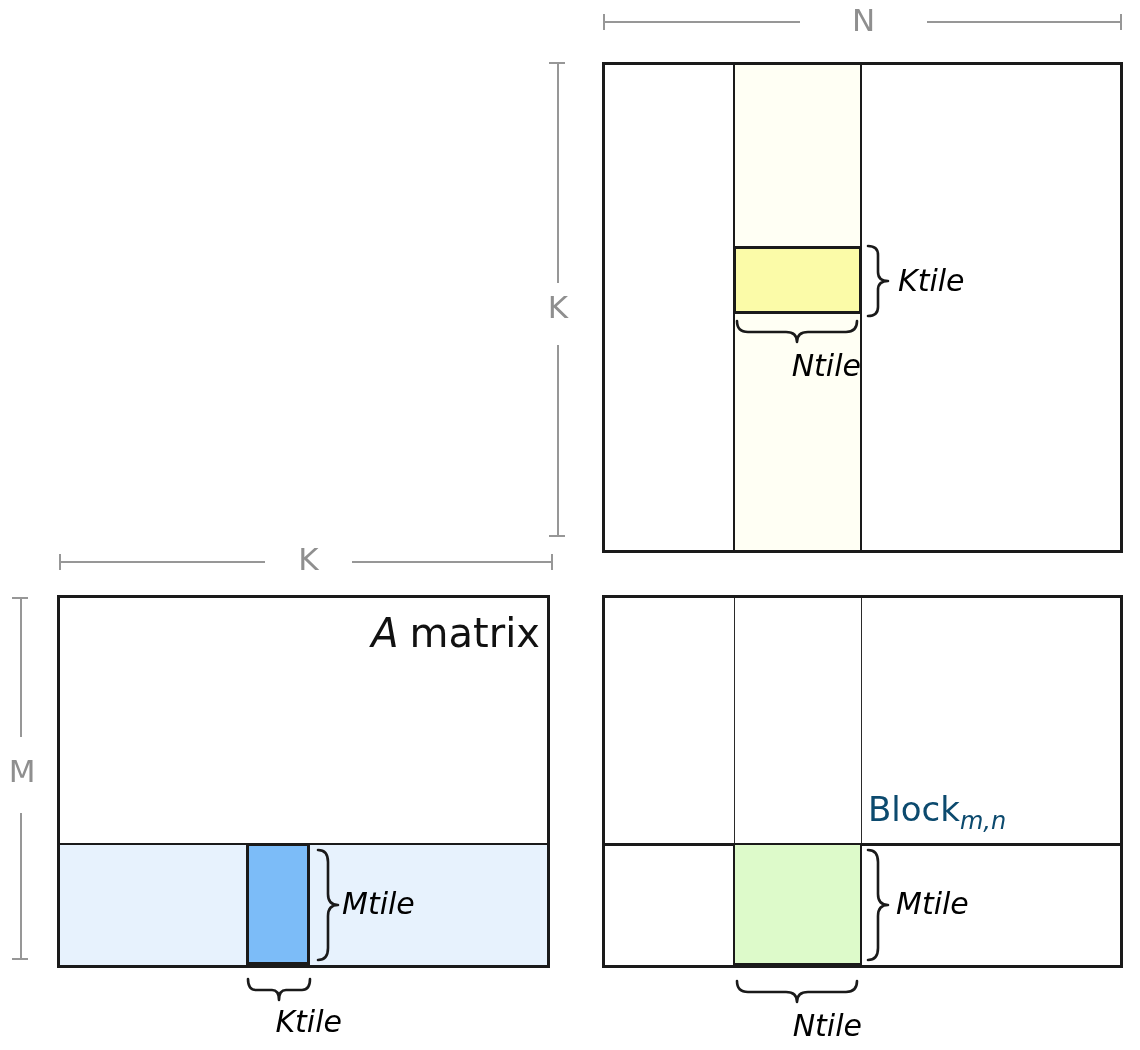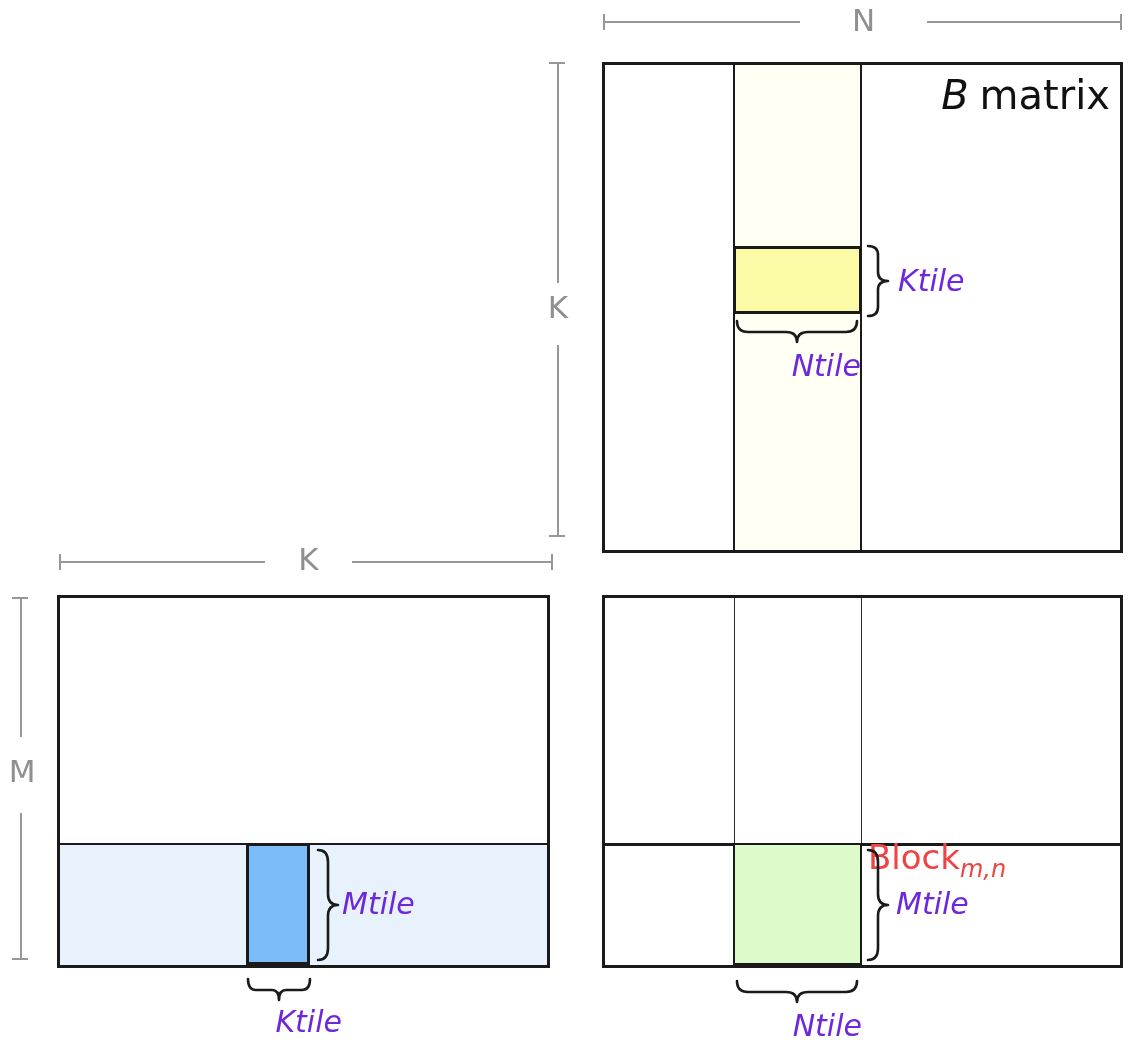--- a/index.html
+++ b/index.html
@@ -6,26 +6,26 @@
   #stage{
     position:relative;width:1140px;height:1050px;background:#ffffff;
     font-family:"DejaVu Sans","Liberation Sans",sans-serif;color:#111;
     overflow:hidden;
   }
   .abs{position:absolute;}
   .matrix-box{border:3px solid #1a1a1a;background:#ffffff;box-sizing:border-box;}
   .matrix-title{font-size:40px;color:#111;white-space:nowrap;}
   .matrix-title .letter{font-style:italic;}
   .matrix-title .word{margin-left:11px;}
-  .tile-label{font-style:italic;font-size:30px;color:#6d28d9;white-space:nowrap;}
+  .tile-label{font-style:italic;font-size:30px;color:#000000;white-space:nowrap;}
   .dim-line{background:#979797;}
   .dim-label{color:#8f8f8f;font-size:31px;text-align:center;}
   .brace-svg path{fill:none;stroke:#1a1a1a;stroke-width:2.6;stroke-linecap:round;stroke-linejoin:round;}
   .thin-div{background:#2a2a2a;}
-  .block-label{font-size:34px;color:#ef4444;white-space:nowrap;margin-top:48px;}
+  .block-label{font-size:34px;color:#0c4a6e;white-space:nowrap;}
   .block-label .sub{font-style:italic;font-size:24px;vertical-align:-8px;}
   .center{text-align:right;}
 </style>
 </head>
 <body>
 
 <div id="stage">
 
   <div class="abs dim-line" style="left: 604px; top: 21px; width: 196px; height: 2px; background-color: rgb(151, 151, 151);"></div>
   <div class="abs dim-line" style="left: 927px; top: 21px; width: 195px; height: 2px; background-color: rgb(151, 151, 151);"></div>
@@ -47,35 +47,35 @@
 
   <div class="abs dim-line" style="left: 20px; top: 598px; width: 2px; height: 139px; background-color: rgb(151, 151, 151);"></div>
   <div class="abs dim-line" style="left: 20px; top: 813px; width: 2px; height: 147px; background-color: rgb(151, 151, 151);"></div>
   <div class="abs dim-line" style="left: 12px; top: 597px; width: 16px; height: 2px; background-color: rgb(151, 151, 151);"></div>
   <div class="abs dim-line" style="left: 12px; top: 958px; width: 16px; height: 2px; background-color: rgb(151, 151, 151);"></div>
   <div class="abs dim-label" style="left:0px;top:753px;width:44px;">M</div>
 
   <div class="abs matrix-box" style="left:602px;top:62px;width:521px;height:491px;"></div>
   <div class="abs" style="left: 733px; top: 65px; width: 129px; height: 485px; border-left: 2px solid rgb(26, 26, 26); border-right: 2px solid rgb(26, 26, 26); box-sizing: border-box; background-color: rgb(255, 255, 244);"></div>
   <div class="abs" style="left: 733px; top: 246px; width: 129px; height: 68px; border: 3px solid rgb(26, 26, 26); box-sizing: border-box; background-color: rgb(251, 251, 168);"></div>
-  <div class="abs matrix-title" style="right:30px;top:72px;">
-    <span class="letter">B</span><span class="word">matrix</span>
-  </div>
   <svg class="abs brace-svg" style="left:866px;top:244px;" width="24" height="74" viewBox="0 0 24 74">
     <path d="M2 2 Q12 2 12 11 L12 28 Q12 37 22 37 Q12 37 12 46 L12 63 Q12 72 2 72"></path>
   </svg>
   <div class="abs tile-label" style="left:898px;top:263px;">Ktile</div>
   <svg class="abs brace-svg" style="left:735px;top:318px;" width="124" height="26" viewBox="0 0 124 26">
     <path d="M2 3 Q2 14 13 14 L51 14 Q62 14 62 24 Q62 14 73 14 L111 14 Q122 14 122 3"></path>
   </svg>
   <div class="abs tile-label center" style="left:735px;top:348px;width:126px;">Ntile</div>
 
   <div class="abs matrix-box" style="left:57px;top:595px;width:493px;height:373px;"></div>
   <div class="abs" style="left: 60px; top: 843px; width: 487px; height: 122px; border-top: 2px solid rgb(26, 26, 26); box-sizing: border-box; background-color: rgb(231, 242, 253);"></div>
   <div class="abs" style="left: 246px; top: 843px; width: 64px; height: 122px; border: 3px solid rgb(26, 26, 26); box-sizing: border-box; background-color: rgb(124, 188, 248);"></div>
+  <div class="abs matrix-title" style="right:600px;top:610px;">
+    <span class="letter">A</span><span class="word">matrix</span>
+  </div>
   <svg class="abs brace-svg" style="left:316px;top:848px;" width="24" height="114" viewBox="0 0 24 114">
     <path d="M2 2 Q12 2 12 14 L12 46 Q12 57 22 57 Q12 57 12 68 L12 100 Q12 112 2 112"></path>
   </svg>
   <div class="abs tile-label" style="left:342px;top:886px;">Mtile</div>
   <svg class="abs brace-svg" style="left:246px;top:976px;" width="66" height="26" viewBox="0 0 66 26">
     <path d="M2 3 Q2 14 10 14 L26 14 Q33 14 33 24 Q33 14 40 14 L56 14 Q64 14 64 3"></path>
   </svg>
   <div class="abs tile-label center" style="left:216px;top:1004px;width:126px;">Ktile</div>
 
   <div class="abs matrix-box" style="left:602px;top:595px;width:521px;height:373px;"></div>

